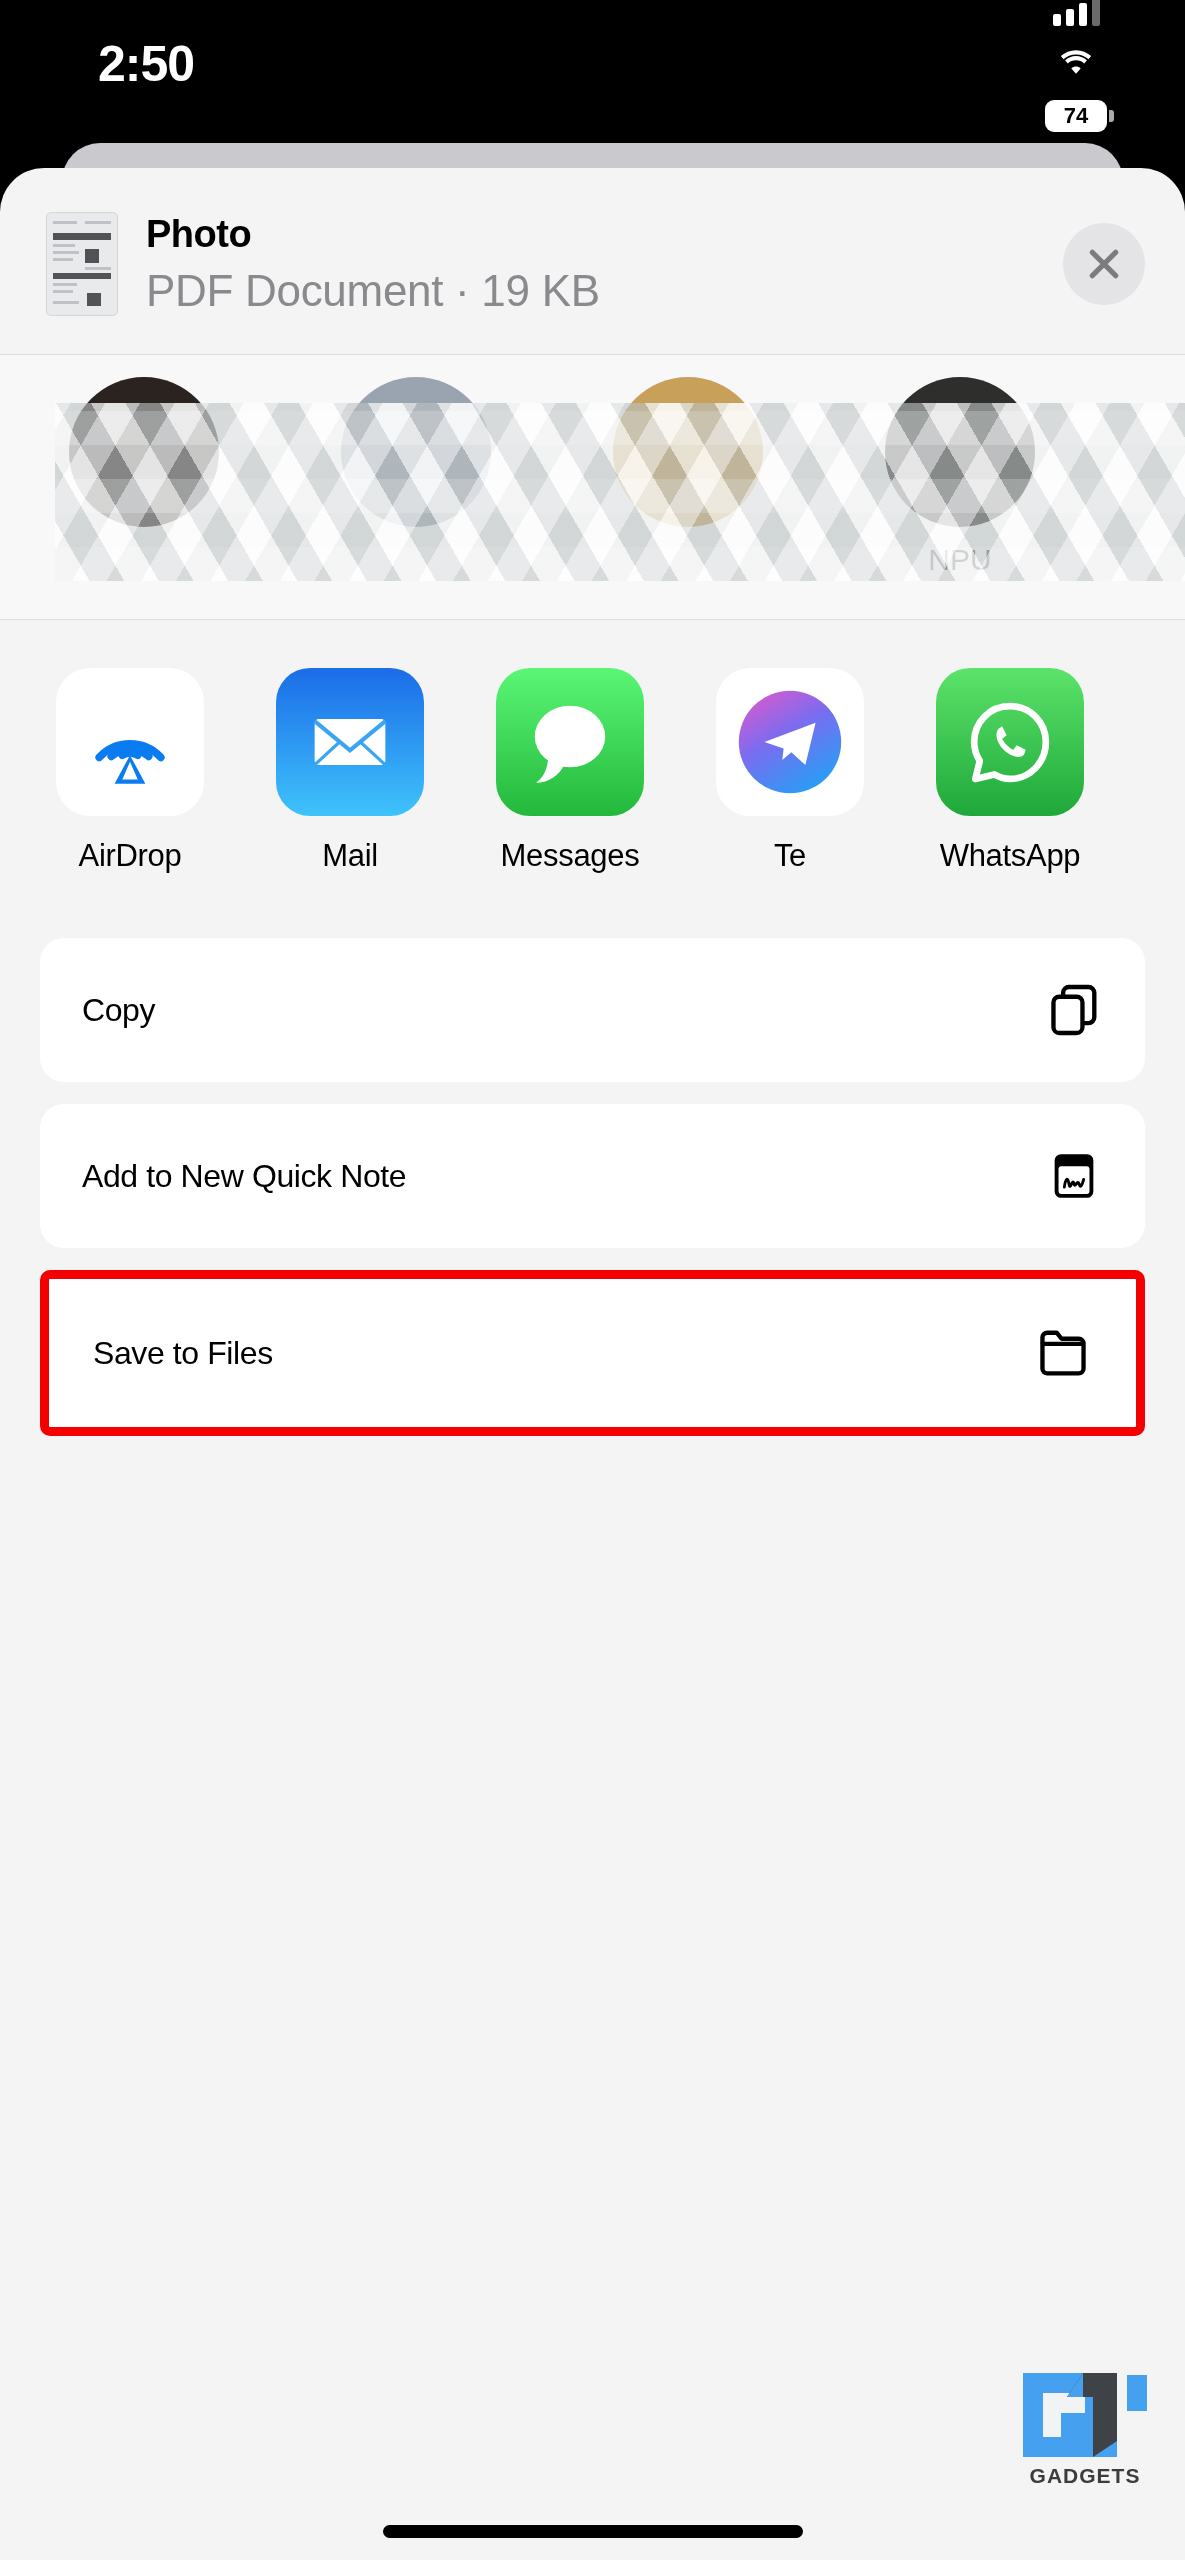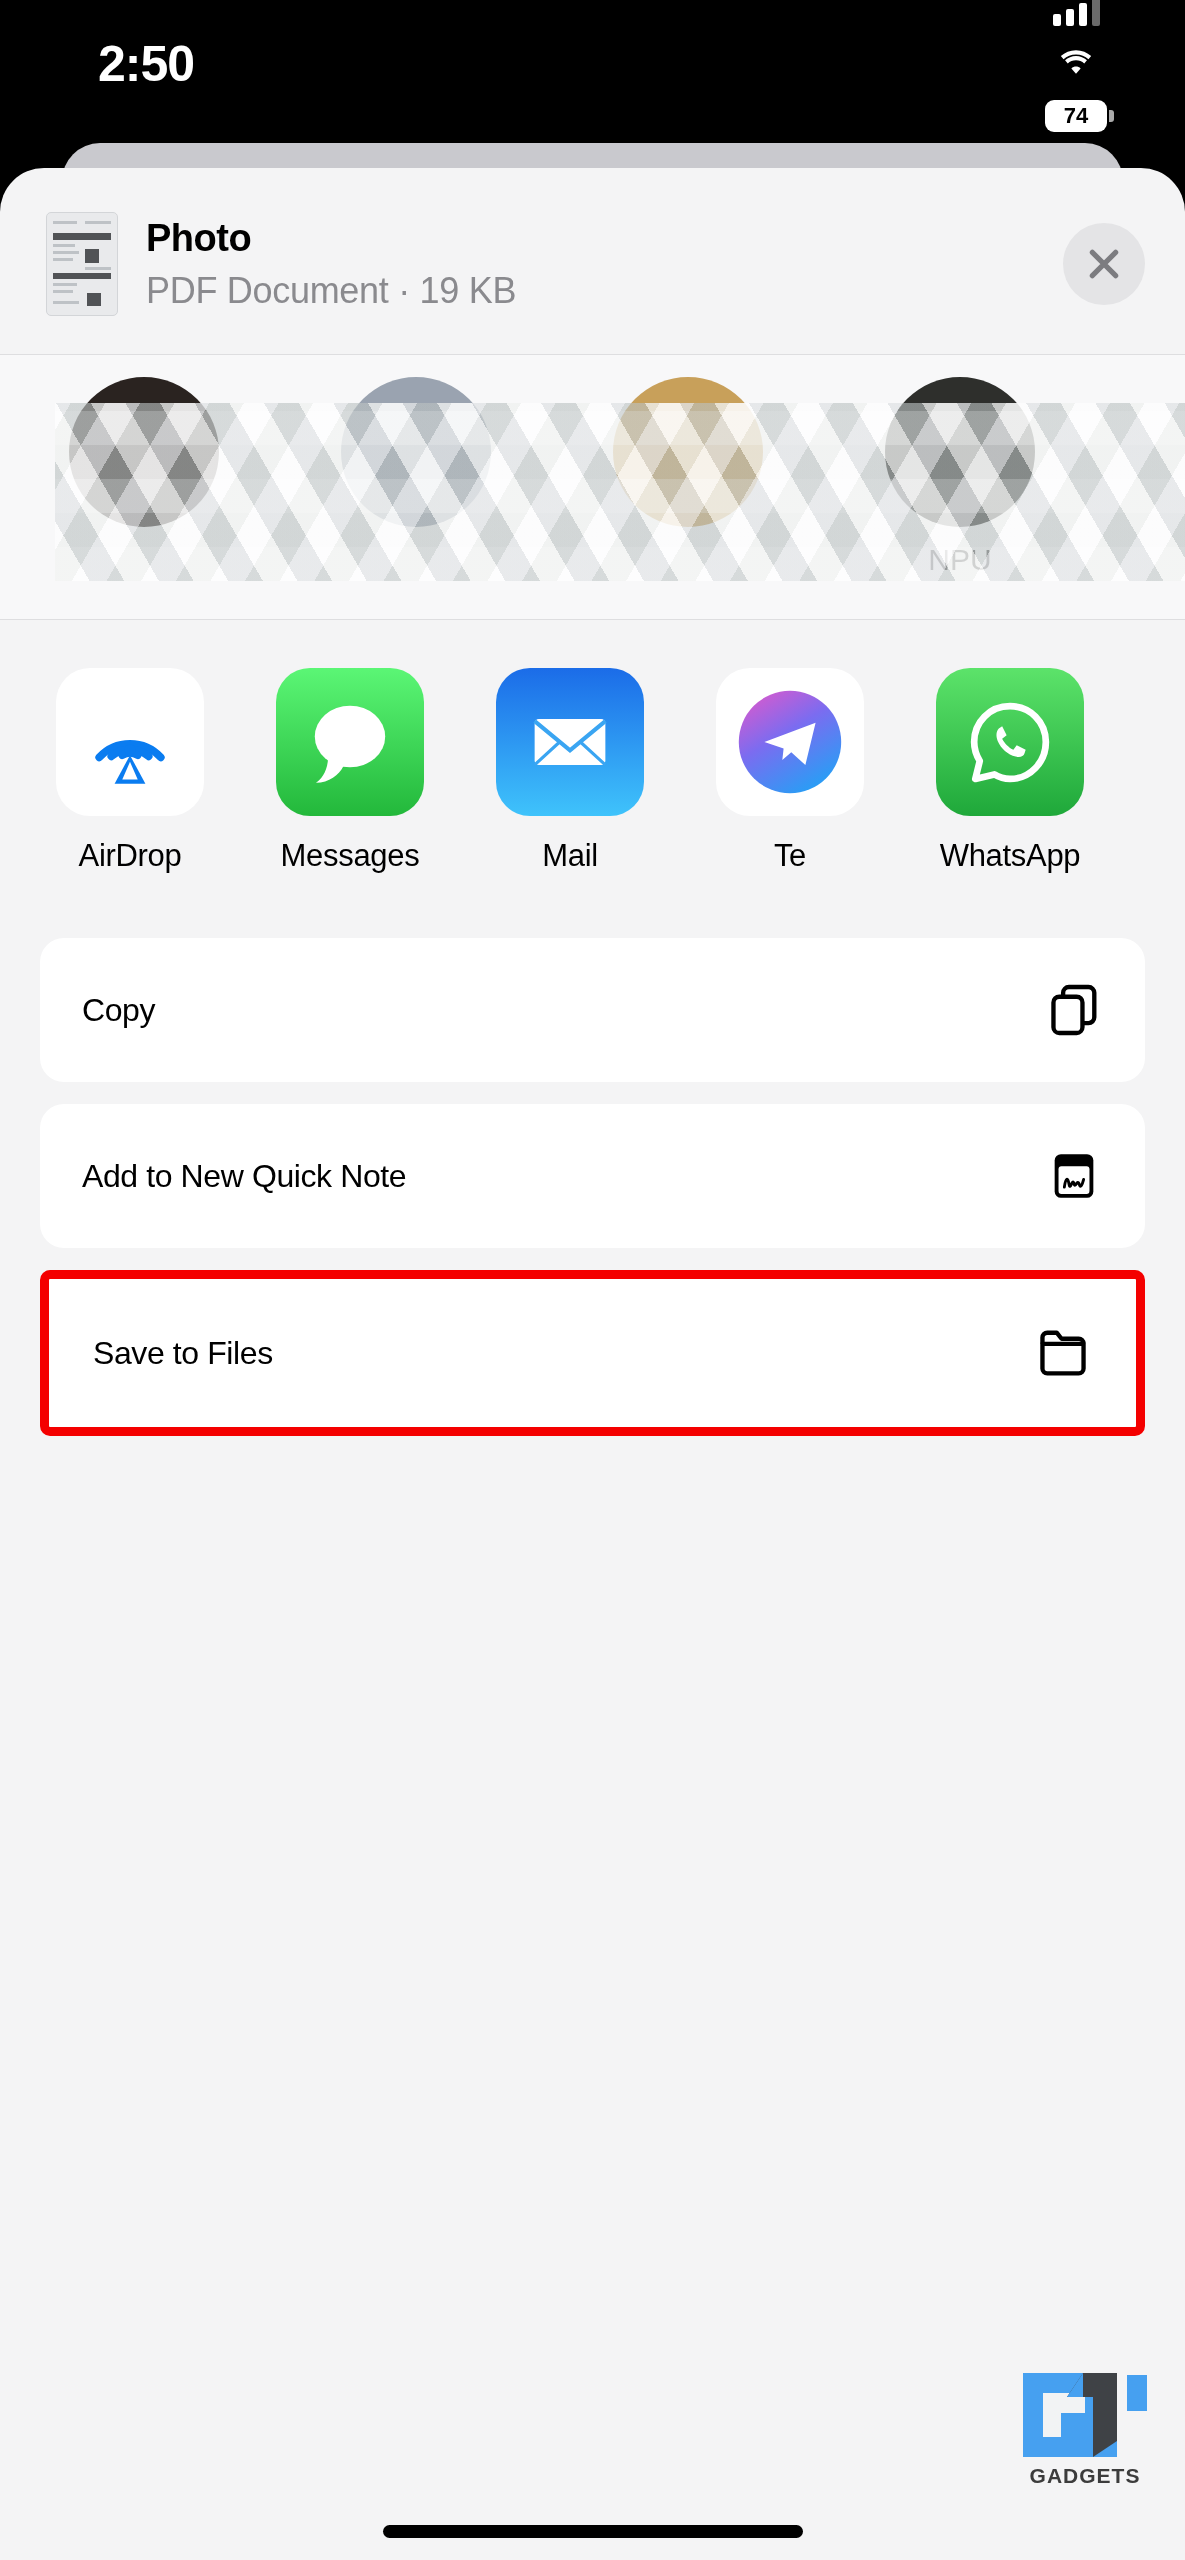--- a/index.html
+++ b/index.html
@@ -52,21 +52,21 @@
   }
   .doc-thumb{
     width:72px; height:104px; border-radius:5px; flex:none;
     background:#e9eaec; border:1px solid #d3d5d8;
     overflow:hidden; position:relative;
   }
   .doc-thumb .ln{ position:absolute; background:#9aa0a8; opacity:.55; height:3px; }
   .doc-thumb .blk{ position:absolute; background:#2a2d31; opacity:.8; }
   .doc-meta{ margin-left:28px; flex:1; }
   .doc-title{ font-size:38px; font-weight:700; color:#000; letter-spacing:-.5px; }
-  .doc-sub{ font-size:36px; color:#8a8a8e; margin-top:10px; letter-spacing:-.3px; }
+  .doc-sub{ font-size:44px; color:#8a8a8e; margin-top:10px; letter-spacing:-.3px; }
   .close-btn{
     width:82px; height:82px; border-radius:50%; background:#e4e4e6;
     display:flex; align-items:center; justify-content:center; flex:none;
   }
 
   
   .contacts-row{
     position:relative; height:265px; border-bottom:1px solid #dedee0;
     overflow:hidden; background:#f8f8f9;
   }
@@ -228,38 +228,38 @@
           </g>
           <circle cx="50" cy="57" r="5" fill="#0a7cf0"></circle>
           <path d="M50 62 L36 88 L64 88 Z" fill="#0a7cf0"></path>
           <path d="M50 68 L43 84 L57 84 Z" fill="#fff"></path>
         </svg>
       </div>
       <div class="app-label">AirDrop</div>
     </div>
 
     <div class="app">
-      <div class="app-icon ic-messages">
-        <svg width="110" height="110" viewBox="0 0 100 100">
-          <ellipse cx="50" cy="45" rx="32" ry="28" fill="#fff"></ellipse>
-          <path d="M30 64 C30 76 24 84 19 87 C31 87 40 80 44 72 Z" fill="#fff"></path>
-        </svg>
-      </div>
-      <div class="app-label">Messages</div>
-    </div>
-
-    <div class="app">
       <div class="app-icon ic-mail">
         <svg width="104" height="104" viewBox="0 0 100 100">
           <rect x="16" y="28" width="68" height="44" rx="4" fill="#fff"></rect>
           <path d="M16 30 L50 58 L84 30" fill="none" stroke="#3aa5f2" stroke-width="4"></path>
           <path d="M16 72 L40 50 M84 72 L60 50" fill="none" stroke="#3aa5f2" stroke-width="3"></path>
         </svg>
       </div>
       <div class="app-label">Mail</div>
+    </div>
+
+    <div class="app">
+      <div class="app-icon ic-messages">
+        <svg width="110" height="110" viewBox="0 0 100 100">
+          <ellipse cx="50" cy="45" rx="32" ry="28" fill="#fff"></ellipse>
+          <path d="M30 64 C30 76 24 84 19 87 C31 87 40 80 44 72 Z" fill="#fff"></path>
+        </svg>
+      </div>
+      <div class="app-label">Messages</div>
     </div>
 
     <div class="app">
       <div class="app-icon ic-telegram">
         <svg width="128" height="128" viewBox="0 0 100 100">
           <defs>
             <linearGradient id="tg" x1="0" y1="0" x2="0.6" y2="1">
               <stop offset="0%" stop-color="#e857c8"></stop>
               <stop offset="50%" stop-color="#7b6cf0"></stop>
               <stop offset="100%" stop-color="#2d9bf5"></stop>

